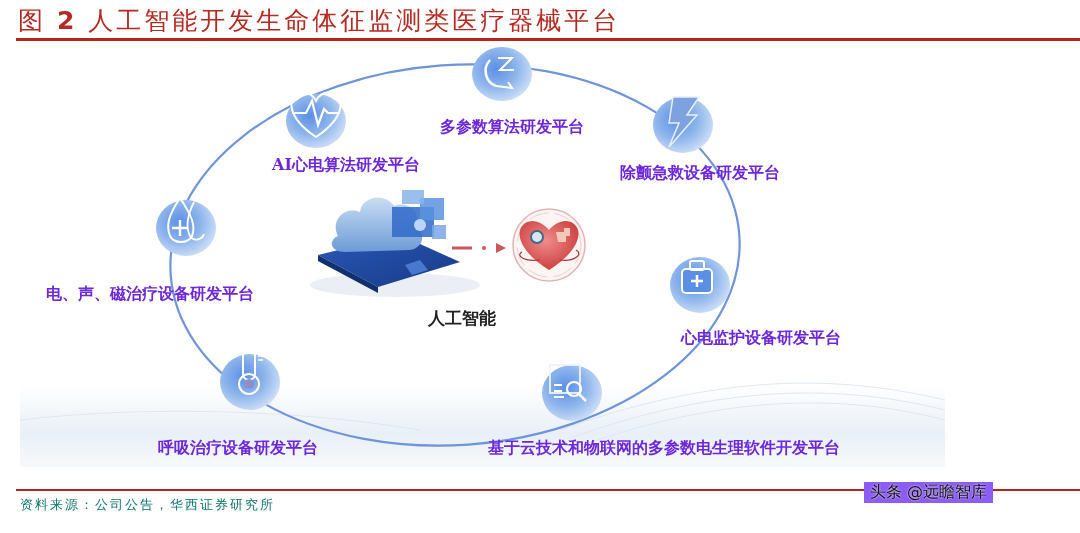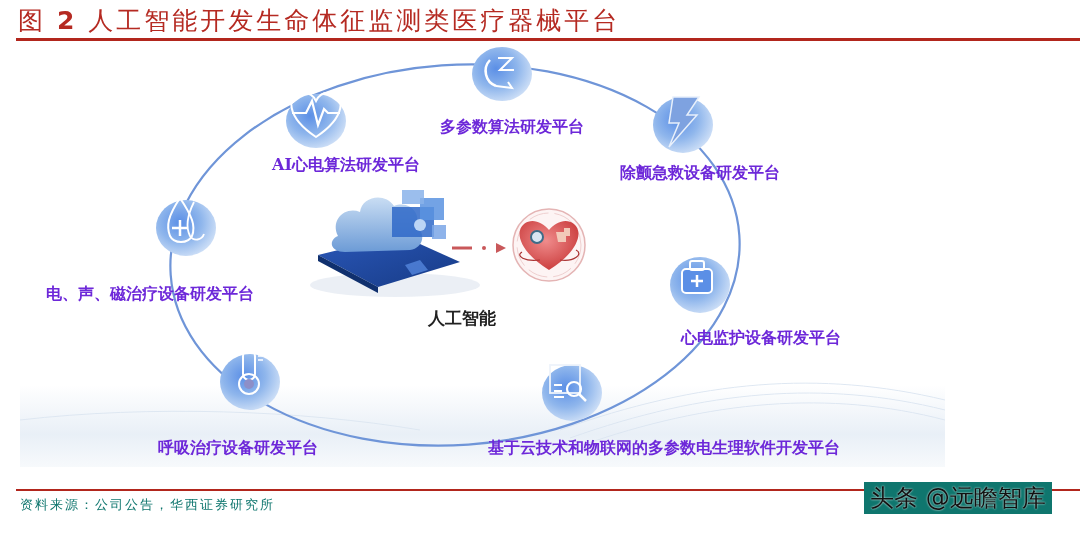--- a/index.html
+++ b/index.html
@@ -17,22 +17,22 @@
   .title b { font-weight:bold; }
   .rule-top { position:absolute; left:16px; top:38px; width:1064px; height:3px; background:#b2261d; }
   .rule-bottom { position:absolute; left:16px; top:489px; width:1064px; height:2px; background:#b2261d; }
   .source {
     position:absolute; left:20px; top:496px;
     font-size:13px; color:#0f766e; letter-spacing:2px; white-space:nowrap;
     font-family: "DejaVu Serif", "Liberation Serif", serif;
   }
   .watermark {
     position:absolute; left:864px; top:482px; padding:0 6px;
-    background:#0f766e;
-    font-size:24px; color:#111; white-space:nowrap;
+    background:#8b5cf6;
+    font-size:16px; color:#111; white-space:nowrap;
     font-family: "DejaVu Sans", "Liberation Sans", sans-serif;
     text-shadow: 0 0 2px #fff;
   }
   .bg-band {
     position:absolute; left:20px; top:385px; width:925px; height:82px;
     background: linear-gradient(180deg, rgba(236,242,248,0) 0%, rgba(225,234,244,0.75) 60%, rgba(235,241,247,0.4) 100%);
   }
   .diagram { position:absolute; left:0; top:0; width:1080px; height:489px; }
   .node-label {
     position:absolute; font-size:16px; font-weight:bold; color:#6d28d9; white-space:nowrap;

